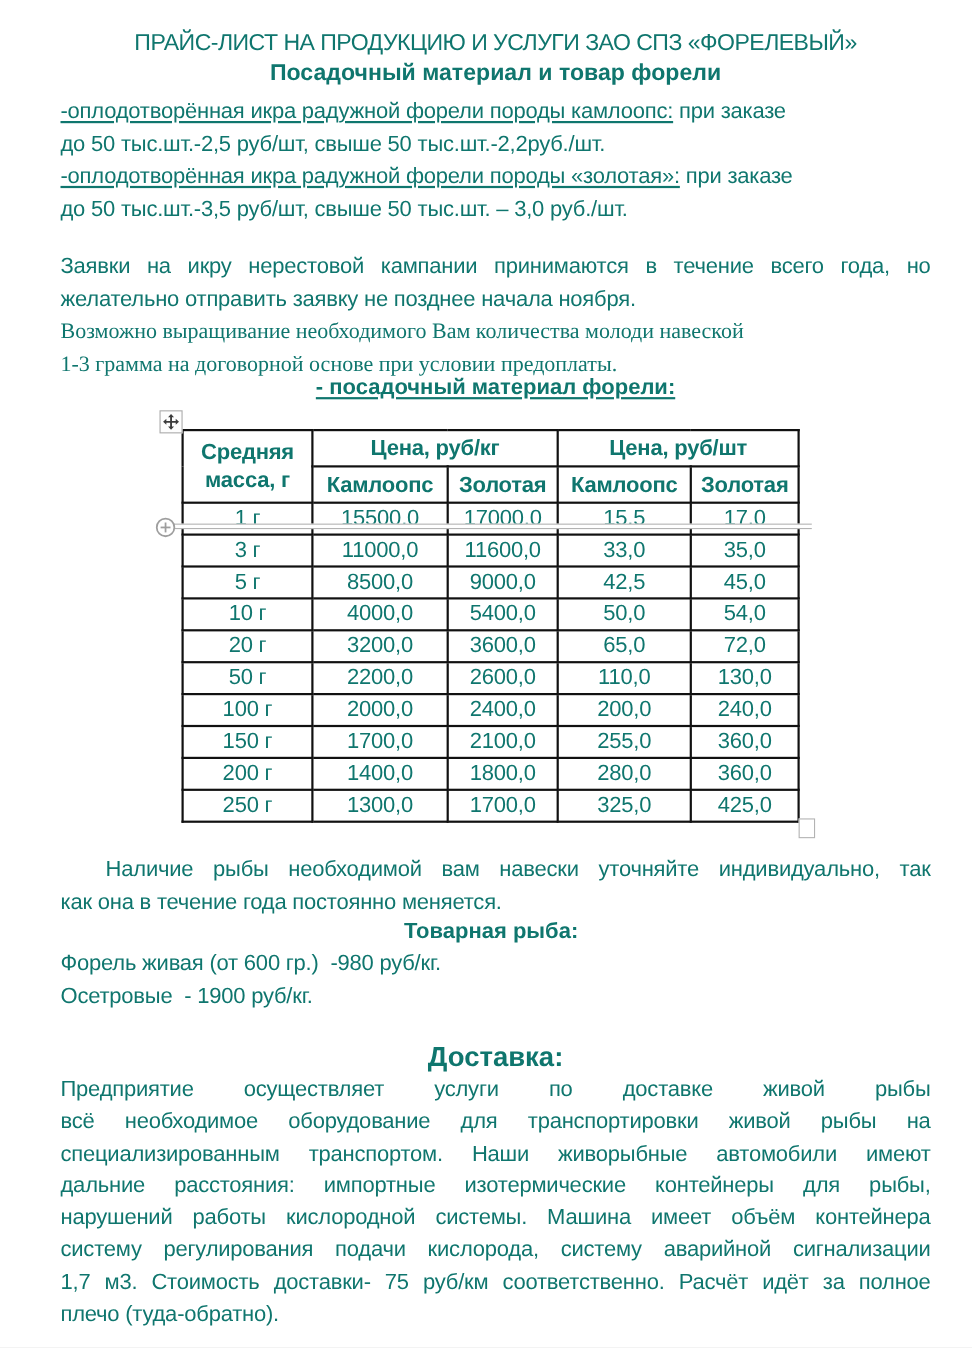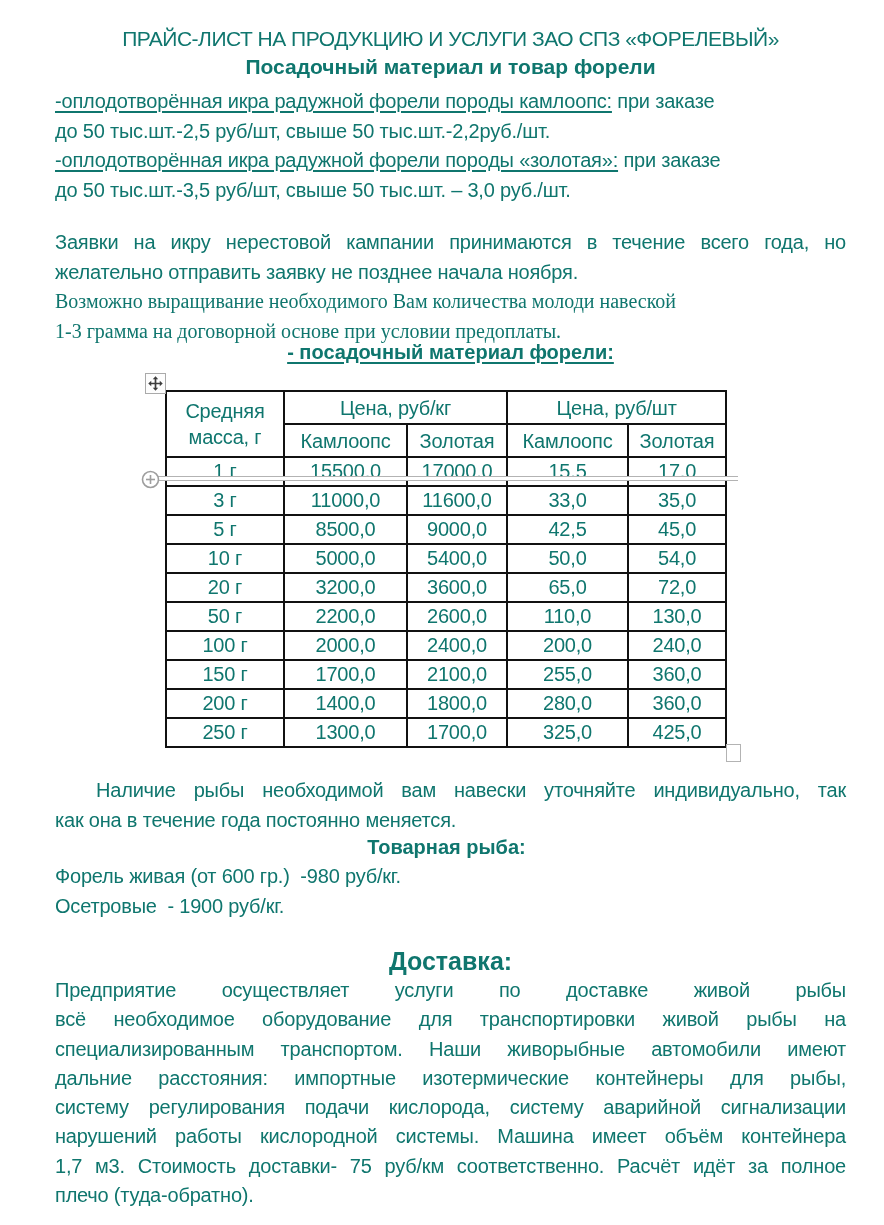--- a/index.html
+++ b/index.html
@@ -32,21 +32,21 @@
   #delivery-lines  { top:976px; left:55px; right:38px; }
   #delivery-lines .line { line-height:29.3px; min-height:29.3px; }
 
   
   .tablewrap { position:absolute; left:165px; top:390px; }
   table.price-table { border-collapse:collapse; table-layout:fixed; width:560px; }
   table.price-table td {
     border:2px solid #111; text-align:center; vertical-align:middle;
     padding:0; font-size:20px; letter-spacing:-0.2px; overflow:hidden;
   }
-  tr.hrow td { font-weight:normal; height:31px; line-height:26px; }
+  tr.hrow td { font-weight:bold; height:31px; line-height:26px; }
   td.mass-cell { line-height:25px; }
   tr.drow td { height:27px; font-weight:normal;margin-left:19px; }
 
   
   .move-handle {
     left:145px; top:373px; width:21px; height:21px;
     border:1px solid #aaaaaa; background:#fdfdfd; box-sizing:border-box;
     display:flex; align-items:center; justify-content:center; z-index:4;
   }
   .insert-strip {
@@ -126,21 +126,21 @@
           </tr>
         <tr class="drow">
             <td>5 г</td>
             <td>8500,0</td>
             <td>9000,0</td>
             <td>42,5</td>
             <td>45,0</td>
           </tr>
         <tr class="drow">
             <td>10 г</td>
-            <td>5000,0</td>
+            <td>4000,0</td>
             <td>5400,0</td>
             <td>50,0</td>
             <td>54,0</td>
           </tr>
         <tr class="drow">
             <td>20 г</td>
             <td>3200,0</td>
             <td>3600,0</td>
             <td>65,0</td>
             <td>72,0</td>
@@ -204,19 +204,19 @@
     <div class="line pre">Форель живая (от 600 гр.)  -980 руб/кг.</div>
     <div class="line pre">Осетровые  - 1900 руб/кг.</div>
   </div>
 
   <div id="delivery-heading" class="abs center b">Доставка:</div>
   <div id="delivery-lines" class="abs txt">
     <div class="line just">Предприятие осуществляет услуги по доставке живой рыбы</div>
     <div class="line just">всё необходимое оборудование для транспортировки живой рыбы на</div>
     <div class="line just">специализированным транспортом. Наши живорыбные автомобили имеют</div>
     <div class="line just">дальние расстояния: импортные изотермические контейнеры для рыбы,</div>
+    <div class="line just">нарушений работы кислородной системы. Машина имеет объём контейнера</div>
     <div class="line just">систему регулирования подачи кислорода, систему аварийной сигнализации</div>
-    <div class="line just">нарушений работы кислородной системы. Машина имеет объём контейнера</div>
     <div class="line just">1,7 м3. Стоимость доставки- 75 руб/км соответственно. Расчёт идёт за полное</div>
     <div class="line">плечо (туда-обратно).</div>
   </div>
 
 </div>
 
 </body></html>

